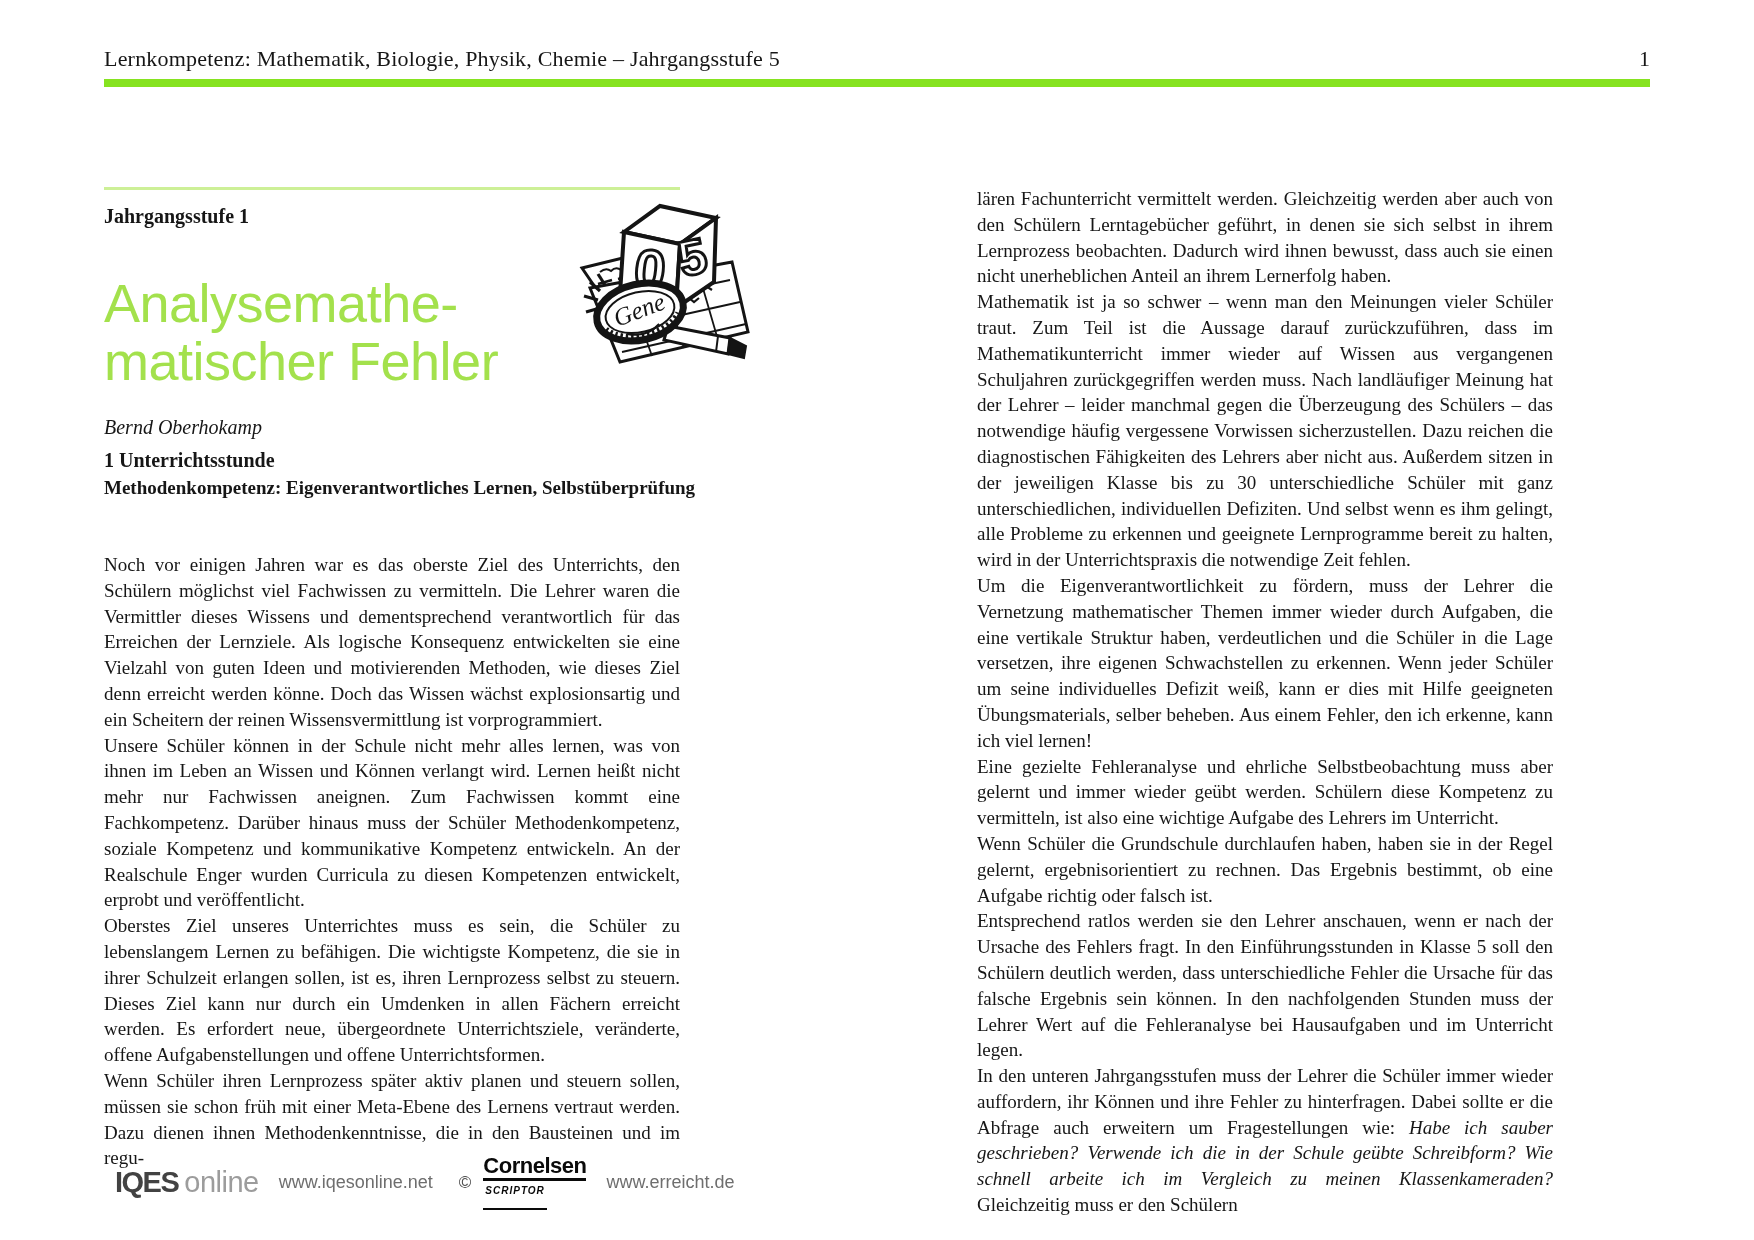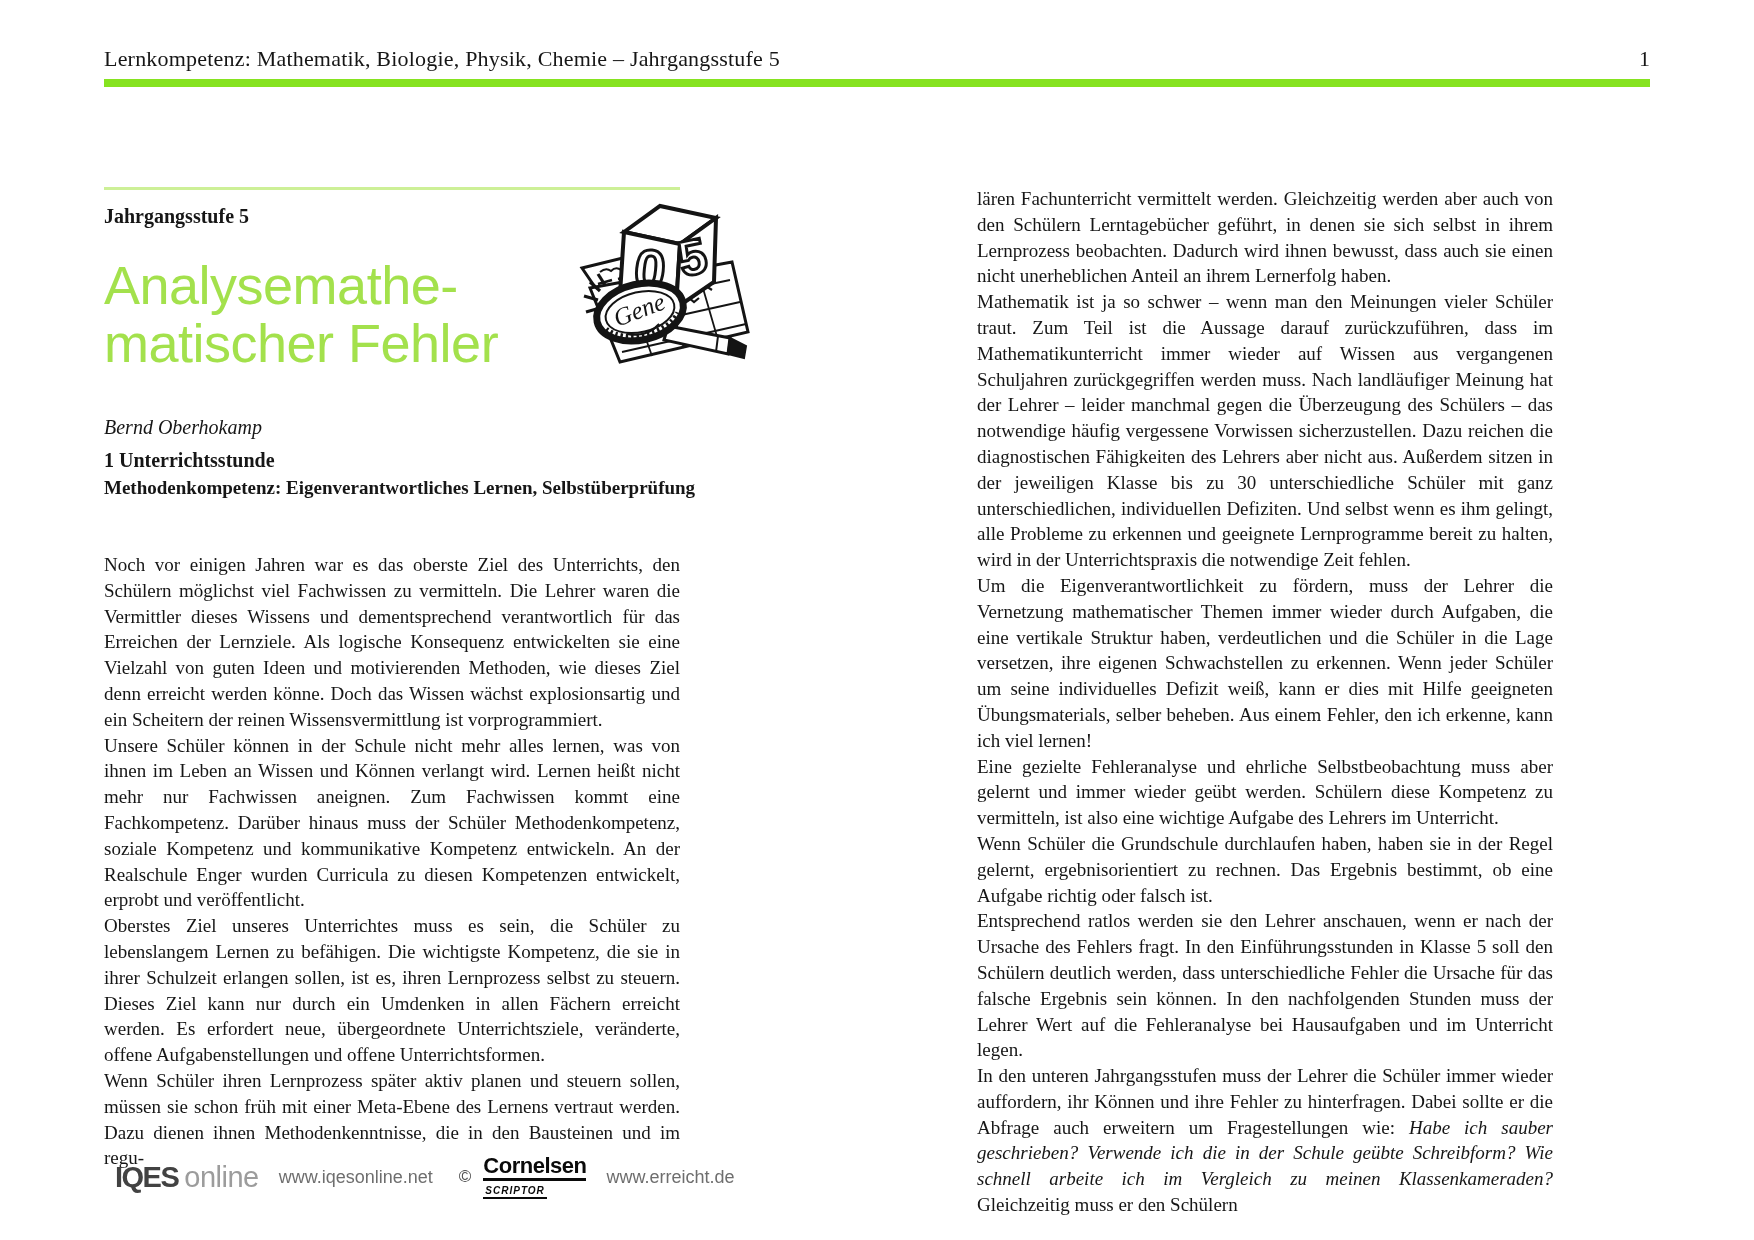--- a/index.html
+++ b/index.html
@@ -11,21 +11,21 @@
   
   .header-title{left:104px;top:46px;font-size:22px;letter-spacing:.2px;}
   .page-number{top:46px;right:104px;font-size:22px;}
   .header-bar{left:104px;right:104px;top:79px;height:8px;}
 
   
   .col-left{left:104px;width:576px;}
   .col-right{left:977px;width:576px;}
   .section-rule{left:104px;top:187px;width:576px;height:3px;}
   .kicker{top:205px;font-size:20px;font-weight:600;}
-  .big-title{top:256px;font-family:"Liberation Sans", sans-serif;font-size:54px;
+  .big-title{top:274px;font-family:"Liberation Sans", sans-serif;font-size:54px;
              line-height:58px;font-weight:400;letter-spacing:-.5px;}
   .author{top:416px;font-size:20px;font-style:italic;}
   .duration{top:449px;font-size:20px;font-weight:700;}
   .competence{top:477px;font-size:19px;font-weight:700;white-space:nowrap;}
 
   .bodytext{font-size:19px;line-height:25.8px;text-align:justify;}
   .bodytext p{margin:0;}
   .left-body{top:552px;}
   .right-body{top:186px;}
   .bodytext em{font-style:italic;}
@@ -37,33 +37,33 @@
   .footer{left:115px;top:1155px;display:flex;align-items:center;
           font-family:"Liberation Sans", sans-serif;}
   .iqes-bold{font-size:29px;font-weight:700;letter-spacing:-1.5px;color:#424242;}
   .iqes-light{font-size:29px;font-weight:400;letter-spacing:-.5px;color:#9c9c9c;margin-left:6px;text-align:center;}
   .footer-url{font-size:18px;color:#6e6e6e;margin-left:20px;}
   .copyright{font-size:17px;color:#4d4d4d;margin-left:26px;}
   .cornelsen{margin-left:12px;display:inline-block;text-align:left;line-height:1;}
   .cornelsen-name{font-size:22px;font-weight:800;letter-spacing:-.5px;color:#0a0a0a;
                   border-bottom:3px solid #0a0a0a;padding-bottom:1px;display:block;}
   .cornelsen-sub{font-size:10px;font-weight:700;font-style:italic;letter-spacing:1px;color:#0a0a0a;
-                 border-bottom:2px solid #0a0a0a;display:inline-block;margin-top:1px;padding:0 2px 1px 2px;}
+                 border-bottom:2px solid #0a0a0a;display:inline-block;margin-top:1px;padding:0 2px 12px 2px;}
 </style>
 </head>
 <body>
 
 <div class="page">
 
   <div class="abs header-title">Lernkompetenz: Mathematik, Biologie, Physik, Chemie – Jahrgangsstufe 5</div>
   <div class="abs page-number">1</div>
   <div class="abs header-bar" style="background:#86e320;"></div>
 
   <div class="abs section-rule" style="background:#cdf097;"></div>
-  <div class="abs col-left kicker">Jahrgangsstufe 5</div>
+  <div class="abs col-left kicker">Jahrgangsstufe 1</div>
 
   <div class="abs col-left big-title" style="color:#a3e14c;">
     <div>Analysemathe-</div>
     <div>matischer Fehler</div>
   </div>
 
   <div class="abs illu">
     <svg viewBox="0 0 200 178" width="200" height="178" xmlns="http://www.w3.org/2000/svg">
 
       <g>

